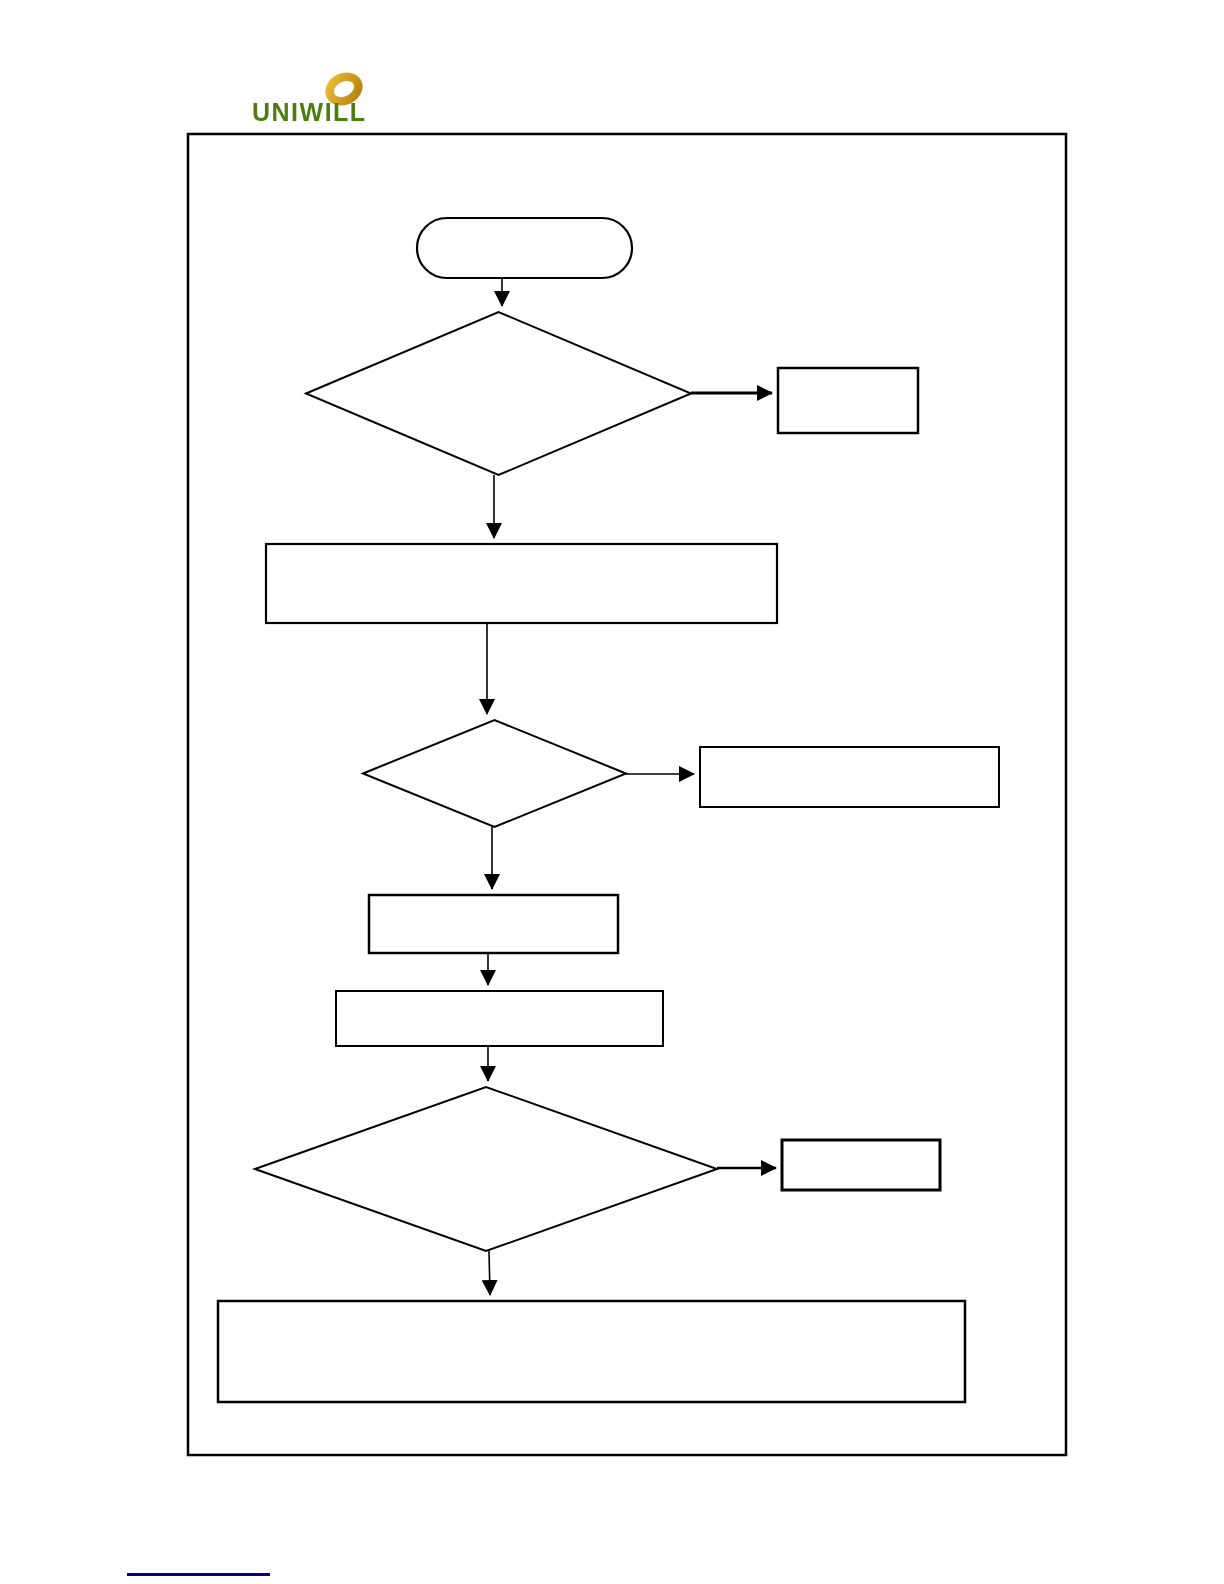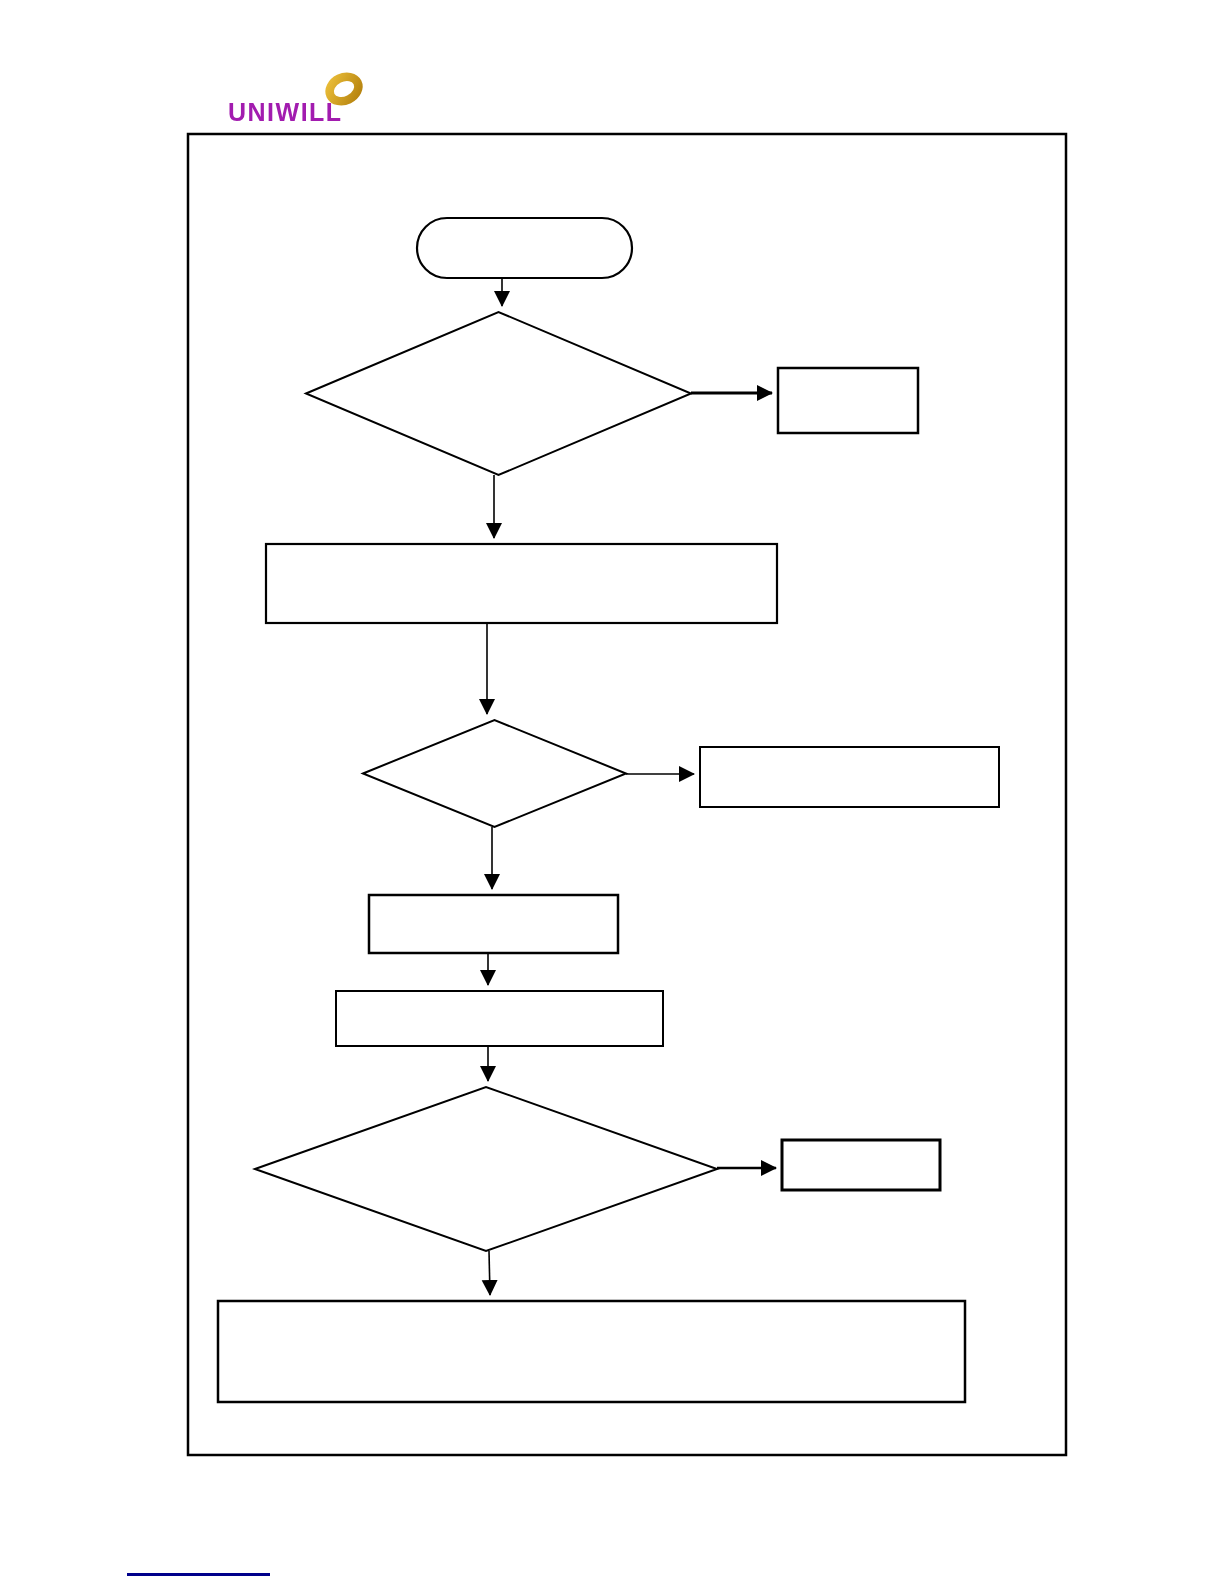--- a/index.html
+++ b/index.html
@@ -59,21 +59,21 @@
   <div class="logo">
     <svg class="logo-swirl" viewBox="0 0 46 44">
       <defs>
         <linearGradient id="goldgrad" x1="0" y1="0" x2="1" y2="1">
           <stop offset="0" stop-color="#eabd38"></stop>
           <stop offset="1" stop-color="#b5820e"></stop>
         </linearGradient>
       </defs>
       <ellipse cx="23" cy="23" rx="15" ry="11.5" fill="none" stroke="url(#goldgrad)" stroke-width="8.5" transform="rotate(-26 23 23)"></ellipse>
     </svg>
-    <span class="logo-text" style="color: #a21caf;">UNIWILL</span>
+    <span class="logo-text" style="color: #4d7c0f; margin-left: 24px;">UNIWILL</span>
   </div>
 
   <svg id="flow" class="diagram-svg" viewBox="0 0 1224 1584">
     <defs>
       <marker id="arrowhead" markerUnits="userSpaceOnUse" markerWidth="18" markerHeight="18" refX="15" refY="8" orient="auto">
         <path d="M0,0 L16,8 L0,16 Z" fill="#000000"></path>
       </marker>
     </defs>
     <g id="flow-frame-layer">
         <rect x="188" y="134" width="878" height="1321" fill="none" stroke="#000000" stroke-width="2.5"></rect>

